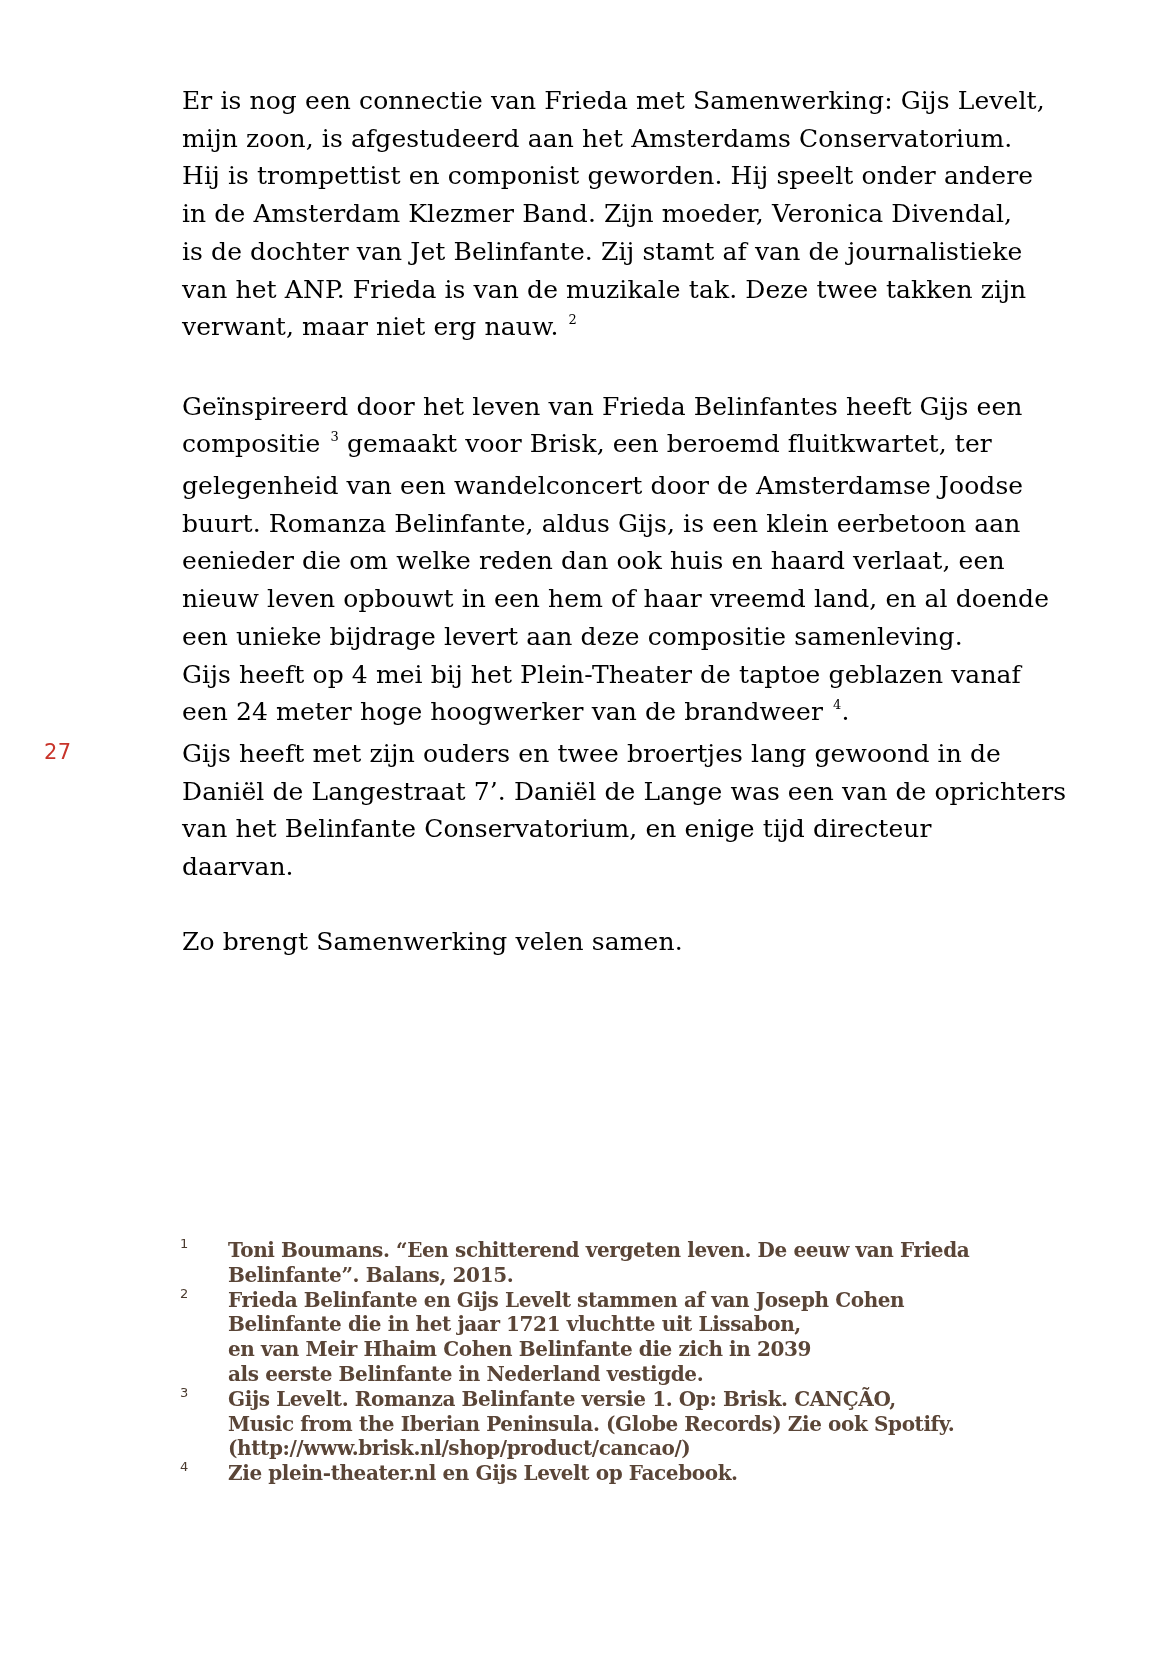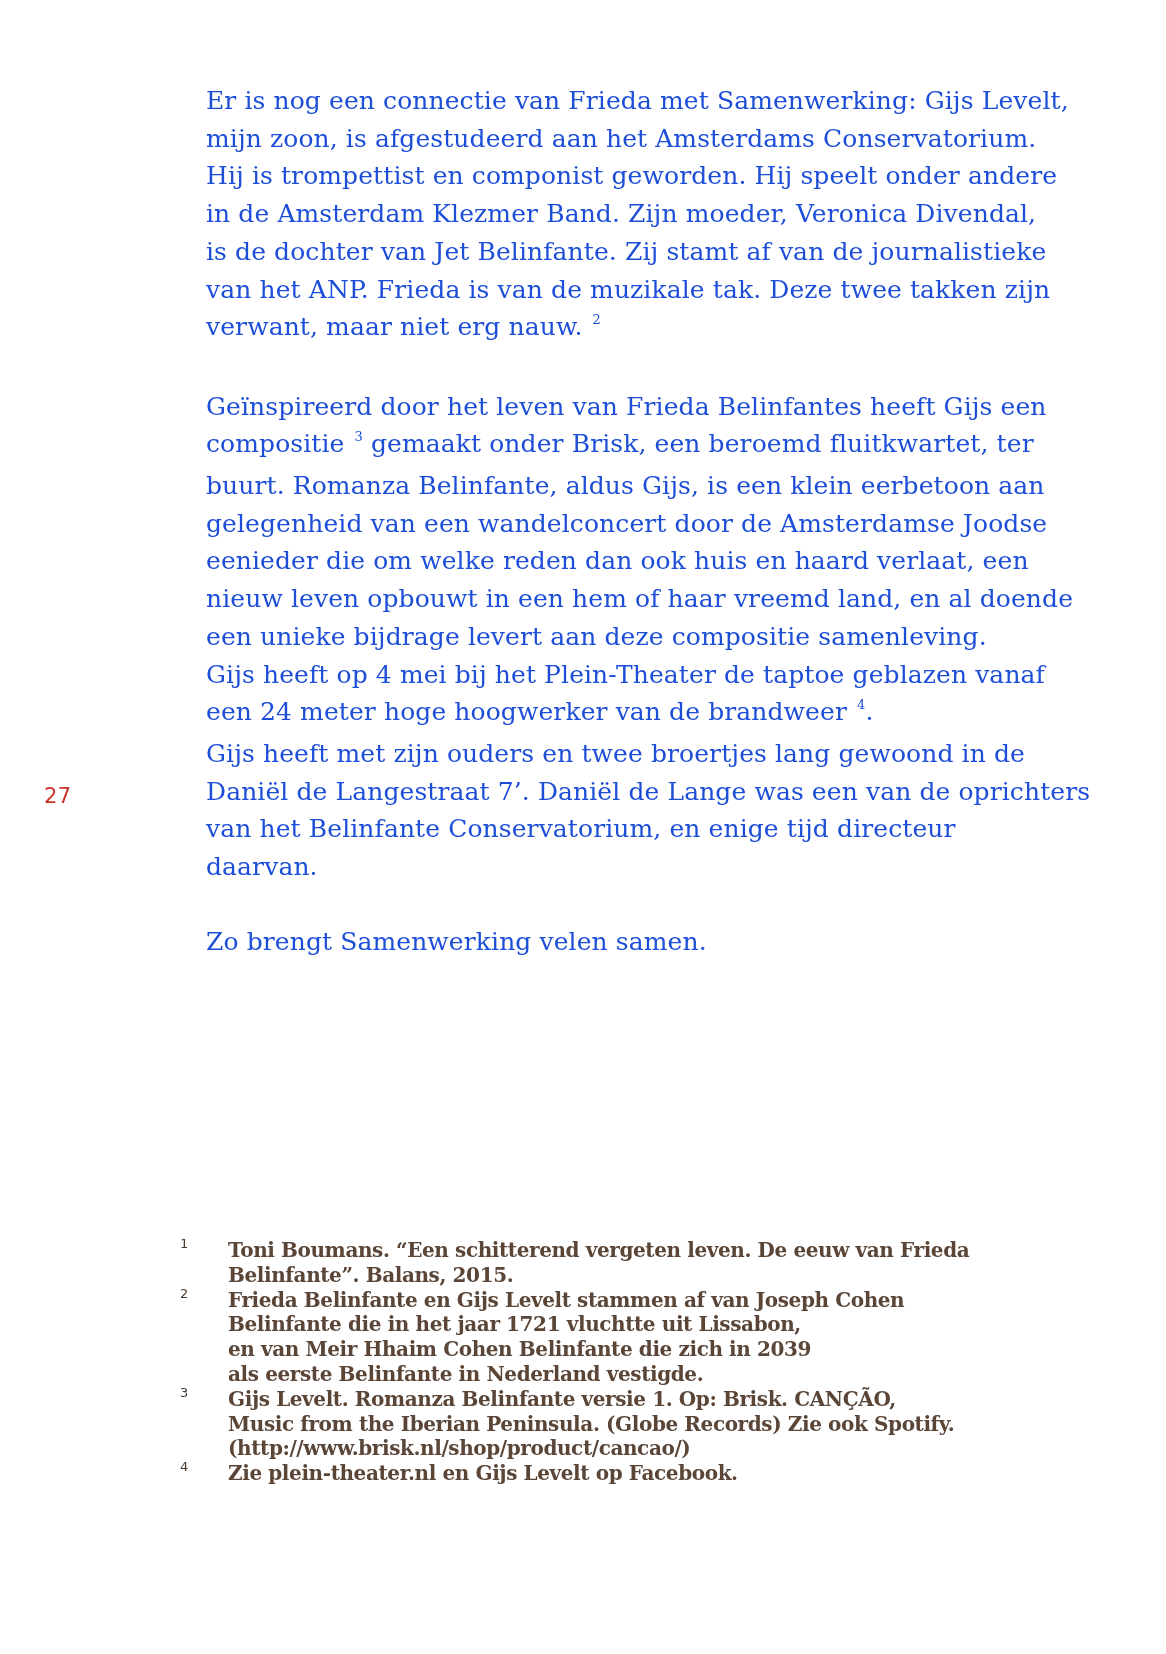--- a/index.html
+++ b/index.html
@@ -16,38 +16,37 @@
     .page {
       position: absolute;
       left: 0; top: 0;
       width: 1166px;
       height: 1654px;
       background: #ffffff;
     }
     .page-number {
       position: absolute;
       left: 44px;
-      top: 784px;
+      top: 740px;
       font-family: "DejaVu Sans", sans-serif;
       font-size: 21px;
       color: #c8342a;
       line-height: 24px;
       letter-spacing: 0.5px;
     }
     .body-text {
       position: absolute;
       left: 182px;
       top: 82px;
       width: 880px;
       font-family: "DejaVu Serif", serif;
       font-size: 25px;
       line-height: 37.7px;
-      color: #1d4ed8;
+      color: #000000;
       letter-spacing: 0.1px;
-      margin-left: 24px;
     }
     .para {
       margin: 0 0 37.7px 0;
     }
     .line {
       display: block;
       white-space: nowrap;
     }
     sup.fn-ref {
       font-size: 13px;
@@ -100,23 +99,23 @@
       <span class="line">mijn zoon, is afgestudeerd aan het Amsterdams Conservatorium.</span>
       <span class="line">Hij is trompettist en componist geworden. Hij speelt onder andere</span>
       <span class="line">in de Amsterdam Klezmer Band. Zijn moeder, Veronica Divendal,</span>
       <span class="line">is de dochter van Jet Belinfante. Zij stamt af van de journalistieke</span>
       <span class="line">van het ANP. Frieda is van de muzikale tak. Deze twee takken zijn</span>
       <span class="line"><span>verwant, maar niet erg nauw.</span> <sup class="fn-ref">2</sup></span>
     </div>
 
     <div class="para">
       <span class="line">Geïnspireerd door het leven van Frieda Belinfantes heeft Gijs een</span>
-      <span class="line"><span>compositie</span> <sup class="fn-ref">3</sup> <span>gemaakt onder Brisk, een beroemd fluitkwartet, ter</span></span>
+      <span class="line"><span>compositie</span> <sup class="fn-ref">3</sup> <span>gemaakt voor Brisk, een beroemd fluitkwartet, ter</span></span>
+      <span class="line">gelegenheid van een wandelconcert door de Amsterdamse Joodse</span>
       <span class="line">buurt. Romanza Belinfante, aldus Gijs, is een klein eerbetoon aan</span>
-      <span class="line">gelegenheid van een wandelconcert door de Amsterdamse Joodse</span>
       <span class="line">eenieder die om welke reden dan ook huis en haard verlaat, een</span>
       <span class="line">nieuw leven opbouwt in een hem of haar vreemd land, en al doende</span>
       <span class="line">een unieke bijdrage levert aan deze compositie samenleving.</span>
       <span class="line">Gijs heeft op 4 mei bij het Plein-Theater de taptoe geblazen vanaf</span>
       <span class="line"><span>een 24 meter hoge hoogwerker van de brandweer</span> <sup class="fn-ref">4</sup><span>.</span></span>
       <span class="line">Gijs heeft met zijn ouders en twee broertjes lang gewoond in de</span>
       <span class="line">Daniël de Langestraat 7’. Daniël de Lange was een van de oprichters</span>
       <span class="line">van het Belinfante Conservatorium, en enige tijd directeur</span>
       <span class="line">daarvan.</span>
     </div>

